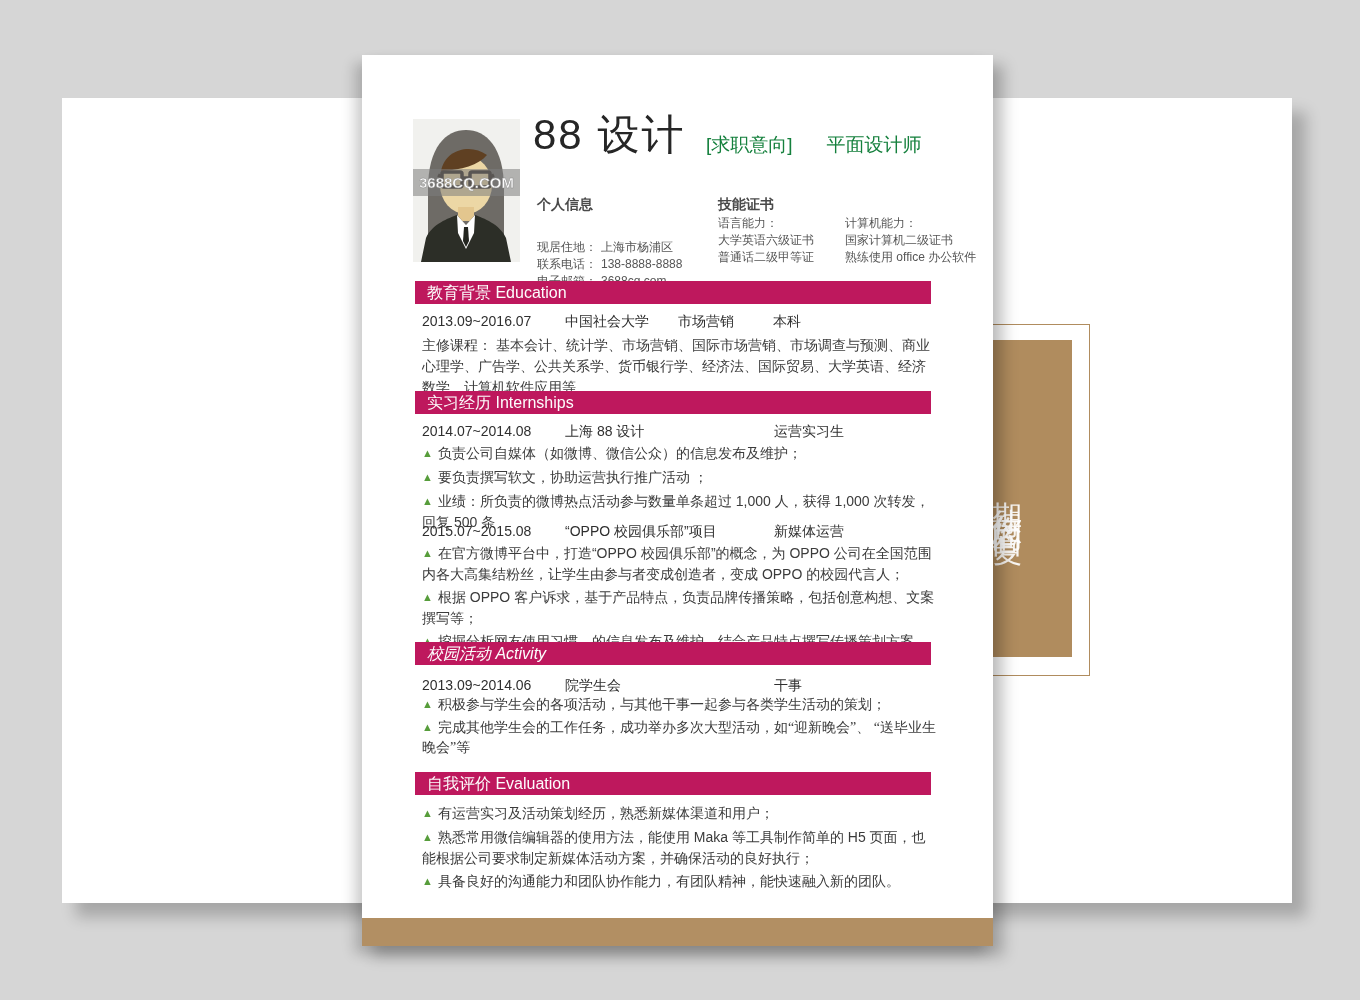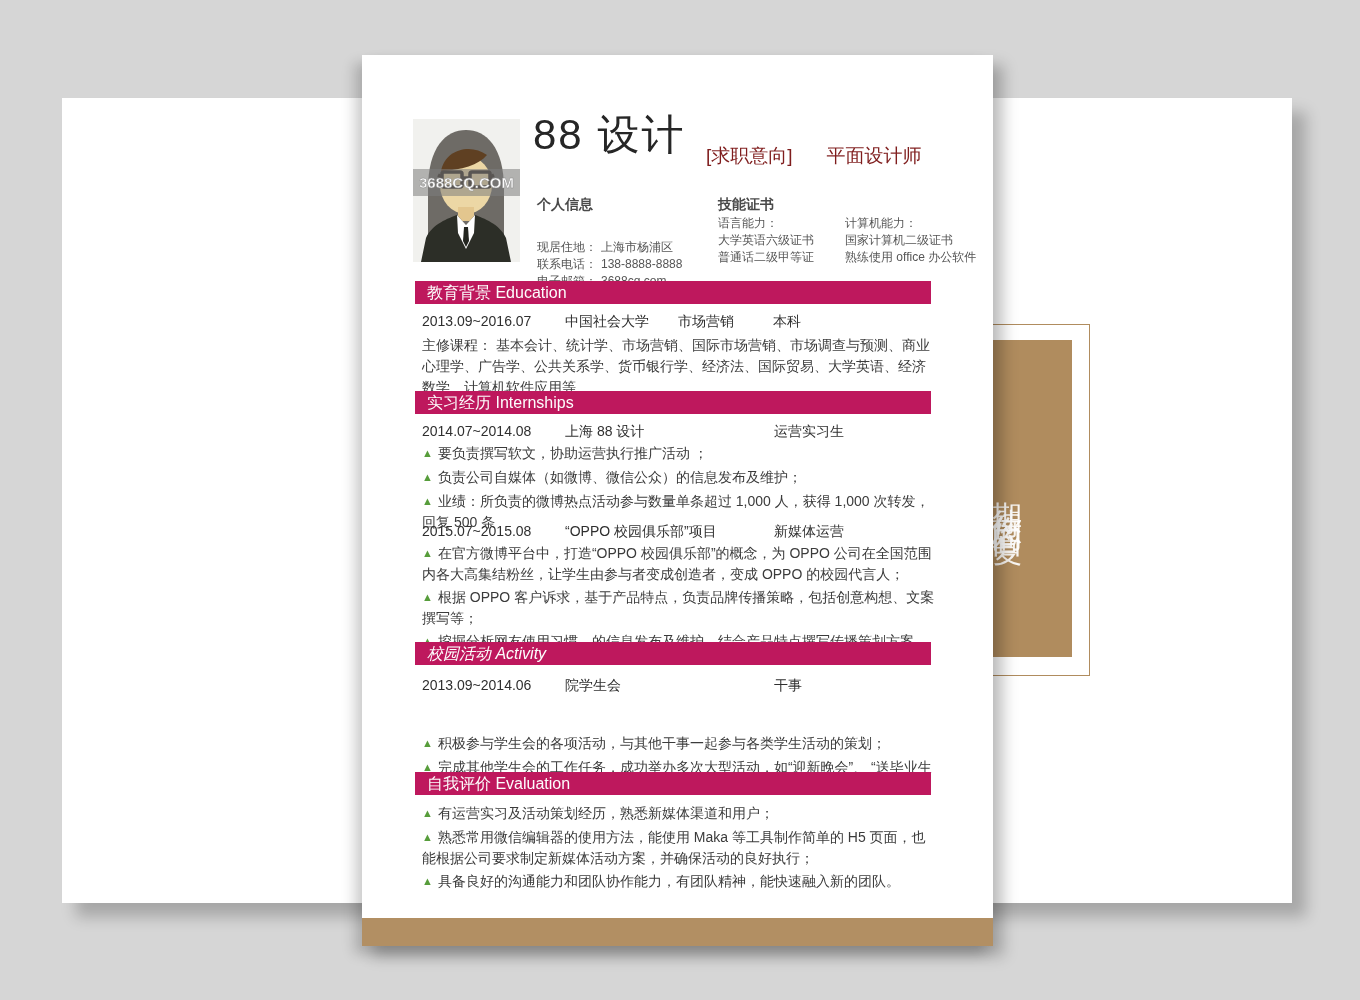--- a/index.html
+++ b/index.html
@@ -36,21 +36,21 @@
   }
   .page-footer-strip{
     position:absolute;left:0;bottom:0;width:100%;height:28px;background:#b28f63;
   }
   
   .avatar{position:absolute;left:51px;top:64px;width:107px;height:143px;}
   .resume-name{
     position:absolute;left:171px;top:56px;font-size:42px;line-height:48px;
     color:#262626;letter-spacing:2px;white-space:nowrap;
   }
-  .intent{position:absolute;left:344px;top:88px;font-size:19px;color:#7f1d1d;white-space:nowrap;}
+  .intent{position:absolute;left:344px;top:77px;font-size:19px;color:#15803d;white-space:nowrap;}
   .intent .bracket{margin-right:34px;}
   .info-title{
     position:absolute;font-size:14px;font-weight:bold;color:#4a4a4a;white-space:nowrap;
   }
   .info-block{
     position:absolute;font-size:12px;line-height:17px;color:#555;white-space:nowrap;
   }
   .info-row .lbl{margin-right:4px;}
   
   .bar{
@@ -143,43 +143,43 @@
   <div class="textblock" style="top:280px;">主修课程：  基本会计、统计学、市场营销、国际市场营销、市场调查与预测、商业心理学、广告学、公共关系学、货币银行学、经济法、国际贸易、大学英语、经济 数学、计算机软件应用等</div>
 
   <div class="bar" style="top:336px;">实习经历 Internships</div>
 
   <div class="row" style="top:368px;">
     <span class="c1">2014.07~2014.08</span>
     <span class="c2">上海 88 设计</span>
     <span class="c3b">运营实习生</span>
   </div>
   <div class="bullets" style="top:388px;">
+      <p><span class="tri">▲</span><span>负责公司自媒体（如微博、微信公众）的信息发布及维护；</span></p>
       <p><span class="tri">▲</span><span>要负责撰写软文，协助运营执行推广活动 ；</span></p>
-      <p><span class="tri">▲</span><span>负责公司自媒体（如微博、微信公众）的信息发布及维护；</span></p>
       <p><span class="tri">▲</span><span>业绩：所负责的微博热点活动参与数量单条超过 1,000 人，获得 1,000 次转发，回复 500 条</span></p>
     </div>
 
   <div class="row" style="top:468px;">
     <span class="c1">2015.07~2015.08</span>
     <span class="c2">“OPPO 校园俱乐部”项目</span>
     <span class="c3b">新媒体运营</span>
   </div>
   <div class="bullets" style="top:488px;">
       <p><span class="tri">▲</span><span>在官方微博平台中，打造“OPPO 校园俱乐部”的概念，为 OPPO 公司在全国范围内各大高集结粉丝，让学生由参与者变成创造者，变成 OPPO 的校园代言人；</span></p>
       <p><span class="tri">▲</span><span>根据 OPPO 客户诉求，基于产品特点，负责品牌传播策略，包括创意构想、文案撰写等；</span></p>
       <p><span class="tri">▲</span><span>挖掘分析网友使用习惯、的信息发布及维护，结合产品特点撰写传播策划方案。</span></p>
     </div>
 
   <div class="bar" style="top:587px;font-style:italic;">校园活动 Activity</div>
   <div class="row" style="top:622px;">
     <span class="c1">2013.09~2014.06</span>
     <span class="c2">院学生会</span>
     <span class="c3b">干事</span>
   </div>
-  <div class="bullets" style="top:678px;">
+  <div class="bullets" style="top:640px;font-family:Liberation Serif, serif;">
       <p><span class="tri">▲</span><span>积极参与学生会的各项活动，与其他干事一起参与各类学生活动的策划；</span></p>
       <p><span class="tri">▲</span><span>完成其他学生会的工作任务，成功举办多次大型活动，如“迎新晚会”、 “送毕业生晚会”等</span></p>
     </div>
 
   <div class="bar" style="top:717px;">自我评价 Evaluation</div>
   <div class="bullets" style="top:748px;">
       <p><span class="tri">▲</span><span>有运营实习及活动策划经历，熟悉新媒体渠道和用户；</span></p>
       <p><span class="tri">▲</span><span>熟悉常用微信编辑器的使用方法，能使用 Maka 等工具制作简单的 H5 页面，也能根据公司要求制定新媒体活动方案，并确保活动的良好执行；</span></p>
       <p><span class="tri">▲</span><span>具备良好的沟通能力和团队协作能力，有团队精神，能快速融入新的团队。</span></p>
     </div>

